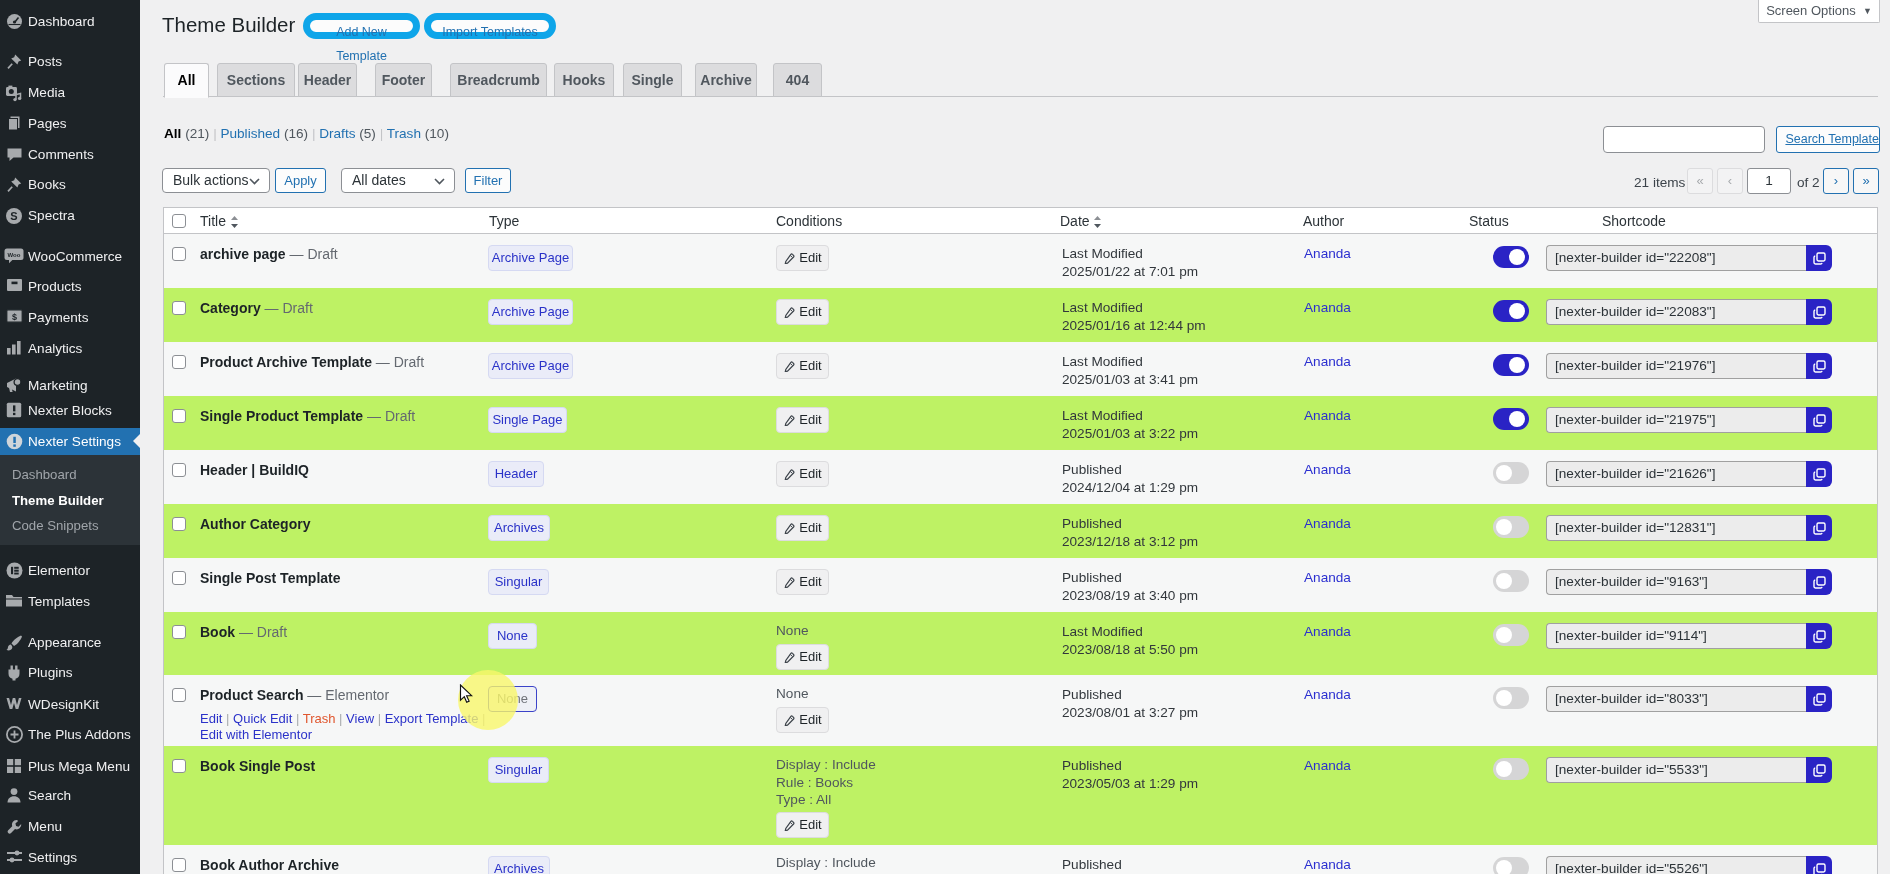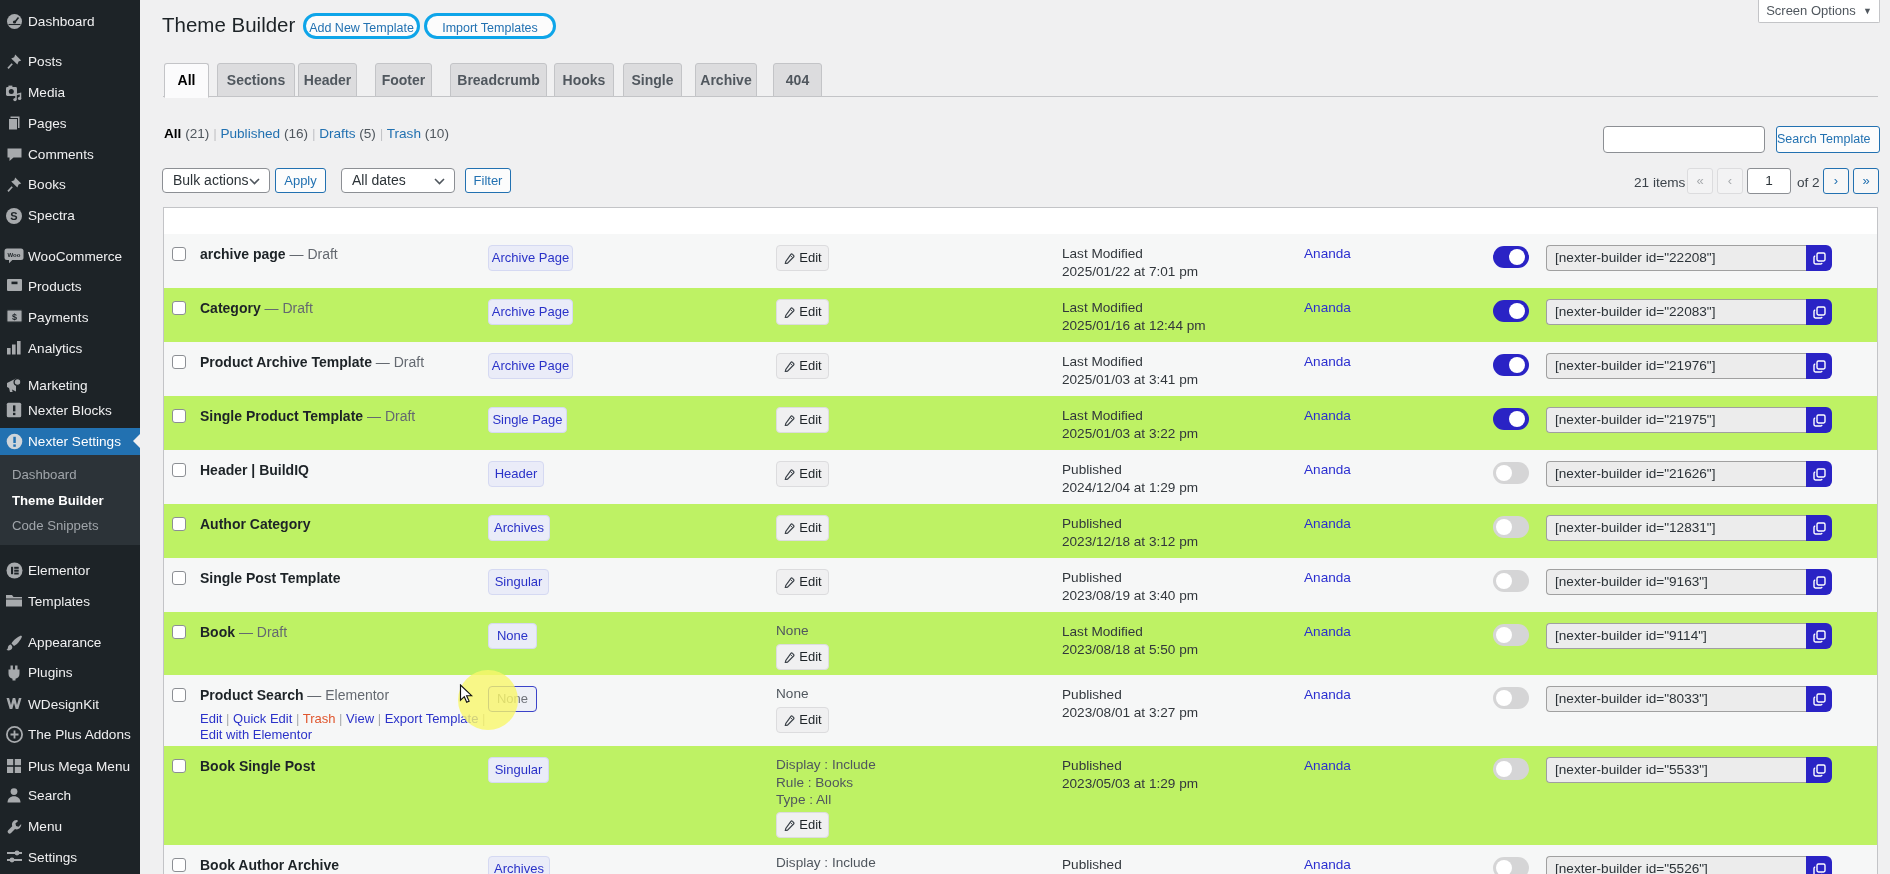--- a/index.html
+++ b/index.html
@@ -14,40 +14,40 @@
 .mi.active { background:#2271b1; }
 .mi.active .mic { top:5px; }
 .mi.active .mlb { top:6px; }
 .menuarrow { left:133px; top:434px; width:0; height:0; border:7px solid transparent; border-right:7px solid #f0f0f1; border-left:none; z-index:6; }
 .submenu { left:0; top:455px; width:140px; height:90px; background:#2c3338; }
 .smi { left:12px; font-size:13.2px; color:#a0a5aa; white-space:nowrap; }
 .smi.cur { color:#fff; font-weight:bold; }
 
 
 h1.pagetitle { left:162px; top:13px; font-size:20.5px; font-weight:400; color:#1d2327; position:absolute; }
-.pbtn { position:absolute; height:26px; line-height:24px; border:3px solid #0ea5e9; border-radius:13px; background:#fcfcfc; color:#2271b1; font-size:12.5px; text-align:center; }
+.pbtn { position:absolute; height:26px; line-height:24px; border:7px solid #0ea5e9; border-radius:13px; background:#fcfcfc; color:#2271b1; font-size:12.5px; text-align:center; }
 .screenopt { left:1758px; top:0; width:122px; height:23px; background:#fff; border:1px solid #c3c4c7; border-top:none; border-radius:0 0 2px 2px; color:#50575e; font-size:13px; text-align:center; line-height:22px; }
 
 
 .tabline { left:163px; top:96px; width:1715px; height:1px; background:#c3c4c7; }
 .tab { top:63px; height:34px; background:#dcdcde; border:1px solid #c3c4c7; color:#50575e; font-size:14px; font-weight:bold; text-align:center; line-height:32px; border-radius:3px 3px 0 0; }
 .tab.active { background:#fbfbfc; border-bottom:1px solid #fbfbfc; height:35px; color:#000; z-index:2; }
 
 
 .subsub { left:164px; top:126px; font-size:13.6px; color:#646970; }
 .subsub b { color:#000; }
 .subsub a { color:#2271b1; }
 .subsub .ct { color:#50575e; }
 
 
 .wpsel { position:absolute; height:25px; background:#fff; border:1px solid #8c8f94; border-radius:4px; font-size:14px; color:#2c3338; line-height:23px; padding-left:10px; }
 .wpsel .chv { position:absolute; right:9px; top:9px; }
 .obtn { position:absolute; height:25px; line-height:23px; background:#fcfcfc; border:1px solid #2271b1; border-radius:3px; color:#2271b1; font-size:13px; text-align:center; }
 .searchin { left:1603px; top:126px; width:162px; height:27px; background:#fff; border:1px solid #8c8f94; border-radius:4px; }
-.searchbtn { left:1776px; top:126px; width:104px; height:27px; line-height:25px; background:#fcfcfc; border:1px solid #2271b1; border-radius:3px; color:#2271b1; font-size:12.5px; text-align:left; }
+.searchbtn { left:1776px; top:126px; width:104px; height:27px; line-height:25px; background:#fcfcfc; border:1px solid #2271b1; border-radius:3px; color:#2271b1; font-size:12.5px; text-align:right;text-decoration:underline; }
 
 
 .nitems { left:1634px; top:175px; font-size:13.6px; color:#3c434a; }
 .pgb { position:absolute; top:168px; width:26px; height:26px; border-radius:3px; font-size:13px; text-align:center; line-height:24px; }
 .pgb.dis { background:#f3f3f4; border:1px solid #dcdcde; color:#a7aaad; }
 .pgb.en { background:#f7f7f7; border:1px solid #2271b1; color:#2271b1; }
 .pgin { left:1747px; top:168px; width:44px; height:26px; background:#fff; border:1px solid #8c8f94; border-radius:3px; font-size:13.6px; color:#2c3338; text-align:center; line-height:24px; }
 .pgof { left:1797px; top:175px; font-size:13.6px; color:#3c434a; }
 
 
@@ -302,20 +302,36 @@
 <div class="searchin"></div>
 <div class="searchbtn">Search Template</div>
 <div class="nitems">21 items</div>
 <div class="pgb dis" style="left:1687px">«</div>
 <div class="pgb dis" style="left:1717px">‹</div>
 <div class="pgin">1</div>
 <div class="pgof">of 2</div>
 <div class="pgb en" style="left:1823px">›</div>
 <div class="pgb en" style="left:1853px">»</div>
 <div class="tablebox">
+<div class="thead">
+<div class="cb" style="left:8px;top:6px"></div>
+<div class="th" style="left:36px">Title <span class="sorti"><svg width="9" height="14" viewBox="0 0 9 14" xmlns="http://www.w3.org/2000/svg">
+              <path d="M4.5 1 L8 5 H1z" fill="#8c8f94"></path>
+              <path d="M4.5 13 L1 9 H8z" fill="#50575e"></path>
+            </svg></span></div>
+<div class="th" style="left:325px">Type</div>
+<div class="th" style="left:612px">Conditions</div>
+<div class="th" style="left:896px">Date <span class="sorti"><svg width="9" height="14" viewBox="0 0 9 14" xmlns="http://www.w3.org/2000/svg">
+              <path d="M4.5 1 L8 5 H1z" fill="#8c8f94"></path>
+              <path d="M4.5 13 L1 9 H8z" fill="#50575e"></path>
+            </svg></span></div>
+<div class="th" style="left:1139px">Author</div>
+<div class="th" style="left:1305px">Status</div>
+<div class="th" style="left:1438px">Shortcode</div>
+</div>
 <div class="trow stripe" style="top:26px;height:54px">
 <div class="cb" style="left:8px;top:13px"></div>
 <div class="ttl" style="left:36px;top:12px">archive page<span class="tsuf"> — Draft</span></div>
 <div class="tbadge" style="left:324px;top:11px;width:85px">Archive Page</div>
 <div class="editbtn" style="left:612px;top:11px"><svg width="12" height="12" viewBox="0 0 12 12" style="vertical-align:-1.5px;margin-right:4px" xmlns="http://www.w3.org/2000/svg">
             <path d="M2.8 9.4 L2.3 11.6 4.5 11.1 10.6 5 a1 1 0 0 0 0-1.5 L9.4 2.3 a1 1 0 0 0-1.5 0z" fill="none" stroke="#3c434a" stroke-width="1.2"></path>
             <path d="M7.5 3.6 l1.8 1.8" stroke="#3c434a" stroke-width="1"></path>
           </svg>Edit</div>
 <div class="dt" style="left:898px;top:12px">Last Modified</div>
 <div class="dt" style="left:898px;top:30px">2025/01/22 at 7:01 pm</div>

